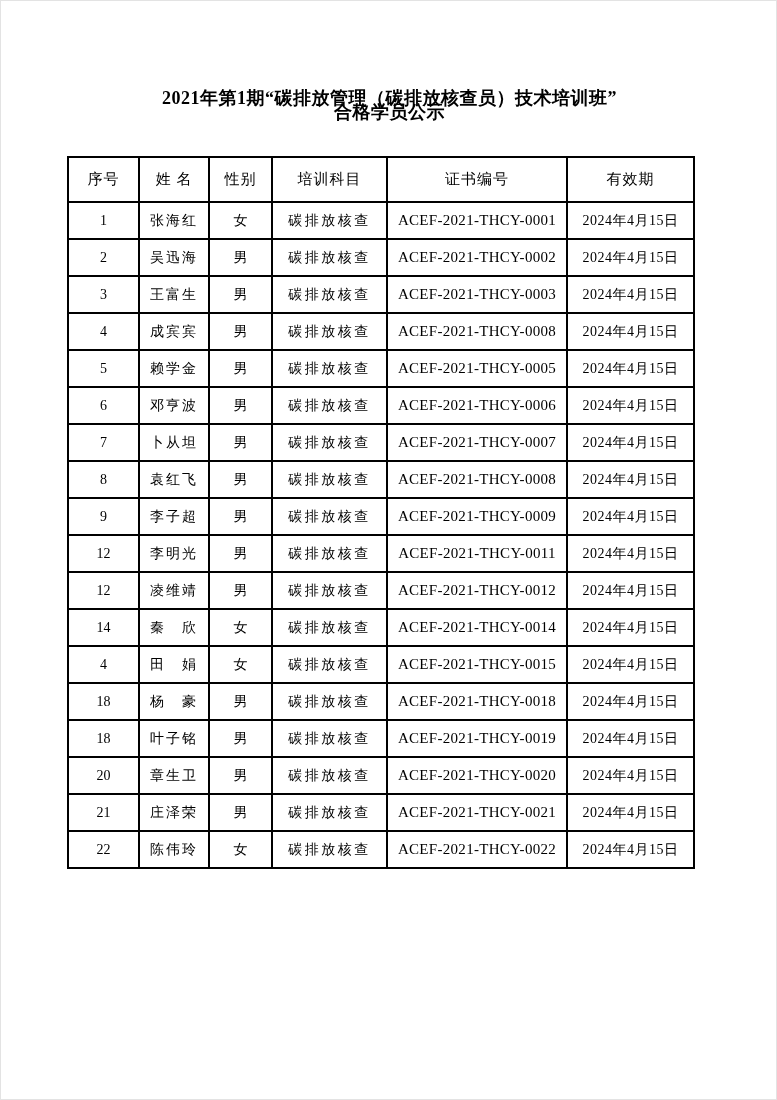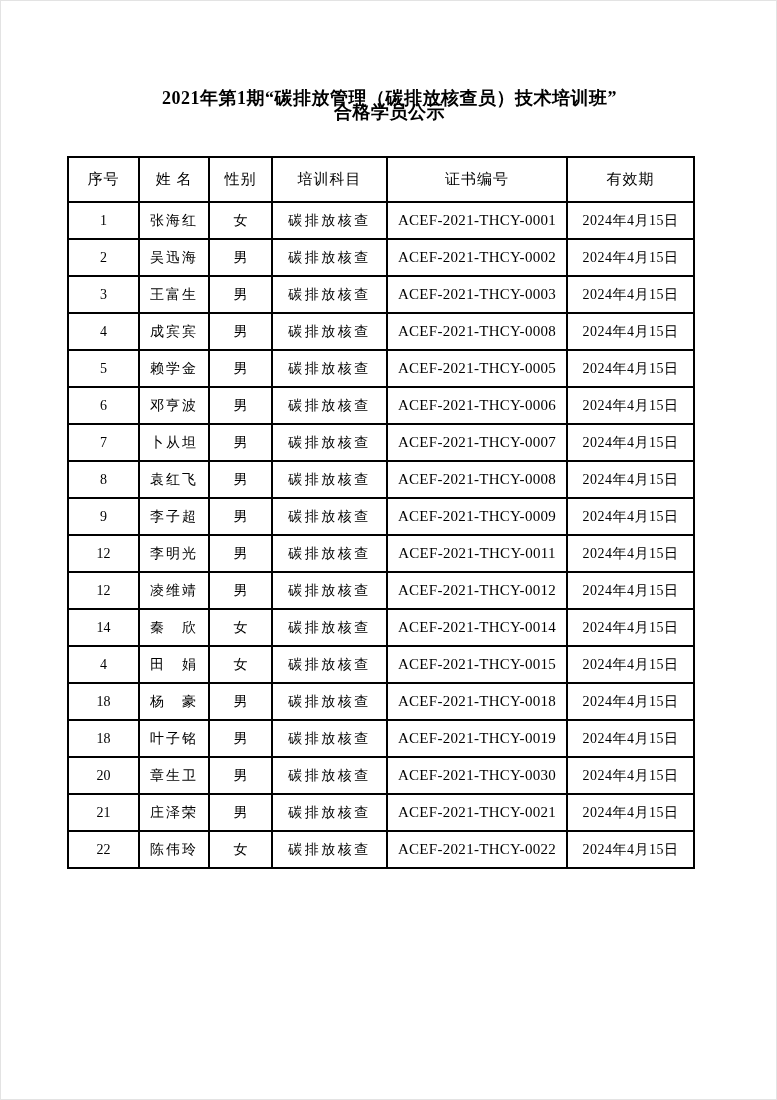--- a/index.html
+++ b/index.html
@@ -235,21 +235,21 @@
     <td class="c-sub">碳排放核查</td>
     <td class="c-cert">ACEF-2021-THCY-0019</td>
     <td class="c-val">2024年4月15日</td>
   </tr>
 
   <tr>
     <td class="c-no">20</td>
     <td class="c-name">章生卫</td>
     <td class="c-gen">男</td>
     <td class="c-sub">碳排放核查</td>
-    <td class="c-cert">ACEF-2021-THCY-0030</td>
+    <td class="c-cert">ACEF-2021-THCY-0020</td>
     <td class="c-val">2024年4月15日</td>
   </tr>
 
   <tr>
     <td class="c-no">21</td>
     <td class="c-name">庄泽荣</td>
     <td class="c-gen">男</td>
     <td class="c-sub">碳排放核查</td>
     <td class="c-cert">ACEF-2021-THCY-0021</td>
     <td class="c-val">2024年4月15日</td>

